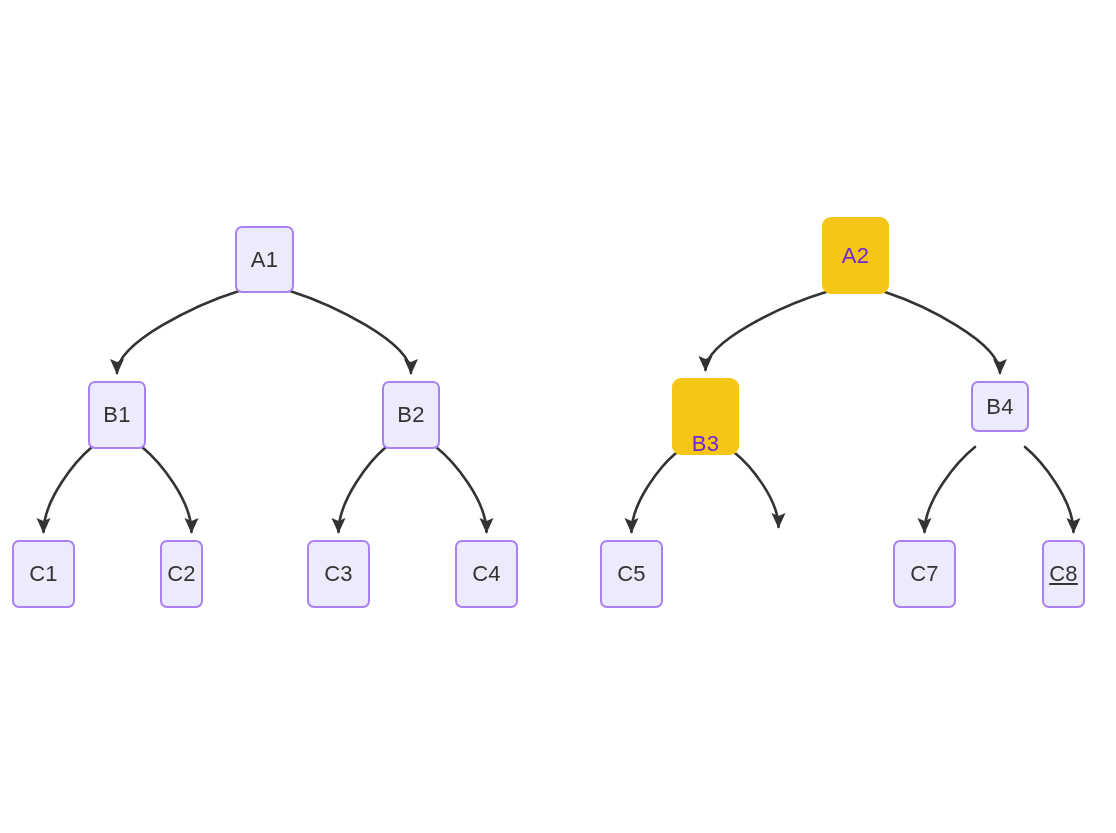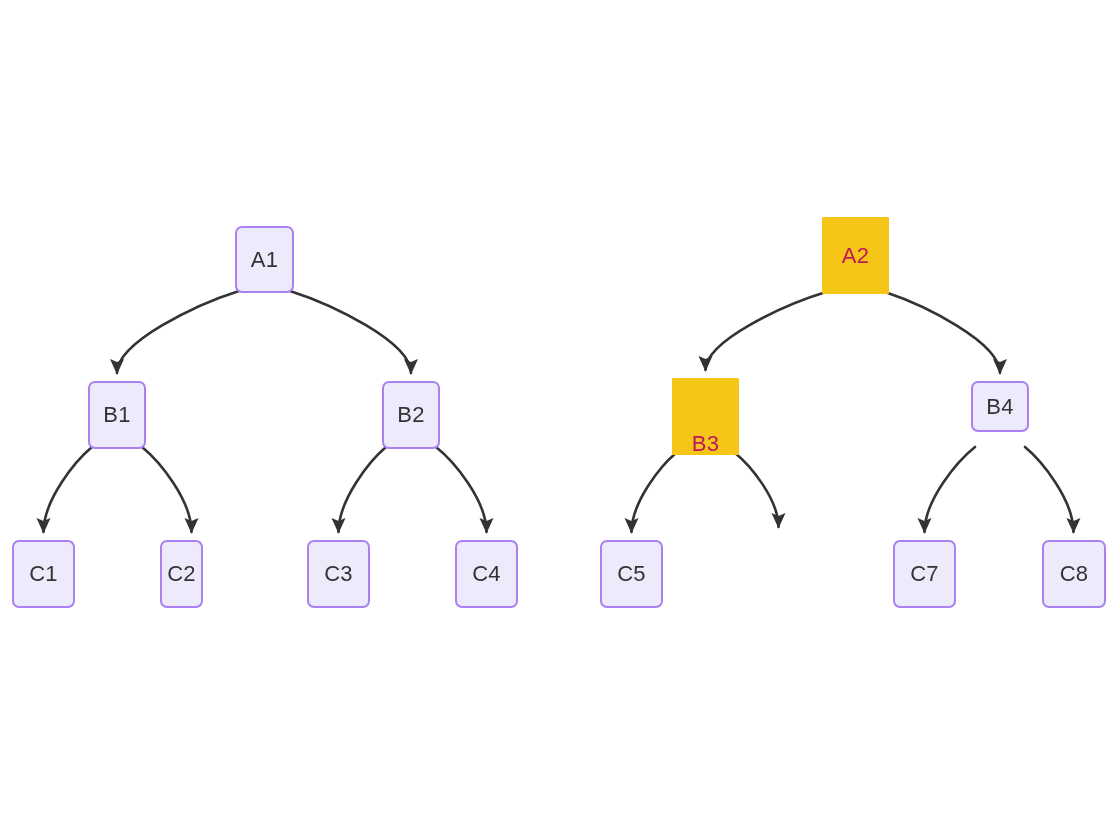--- a/index.html
+++ b/index.html
@@ -46,22 +46,22 @@
     user-select: none;
   }
   .node.default {
     background: #EDEAFB;
     border: 2px solid #A981F0;
     border-radius: 7px;
   }
   .node.highlight {
     background: #F5C518;
     border: 0 none;
-    border-radius: 1px;
-    color: #be185d;
+    border-radius: 9px;
+    color: #6d28d9;
   }
 </style>
 </head>
 <body>
 
 <div id="canvas">
 
   <svg id="edge-layer" viewBox="0 0 1116 833" width="1116" height="833" xmlns="http://www.w3.org/2000/svg">
     <defs>
       <marker id="arrowhead" markerWidth="8" markerHeight="8" refX="5.4" refY="3" orient="auto" markerUnits="strokeWidth">
@@ -114,18 +114,18 @@
       </div>
       <div class="node default" style="left: 971px; top: 381px; width: 58px; height: 51px;">
         <span>B4</span>
       </div>
       <div class="node default" style="left: 600px; top: 540px; width: 63px; height: 68px;">
         <span>C5</span>
       </div>
       <div class="node default" style="left: 893px; top: 540px; width: 63px; height: 68px;">
         <span>C7</span>
       </div>
-      <div class="node default" style="left: 1042px; top: 540px; width: 64px; height: 68px;">
+      <div class="node default" style="left: 1042px; top: 540px; width: 43px; height: 68px; text-decoration: underline;">
         <span>C8</span>
       </div>
     </div>
 
 </div>
 
 </body></html>

